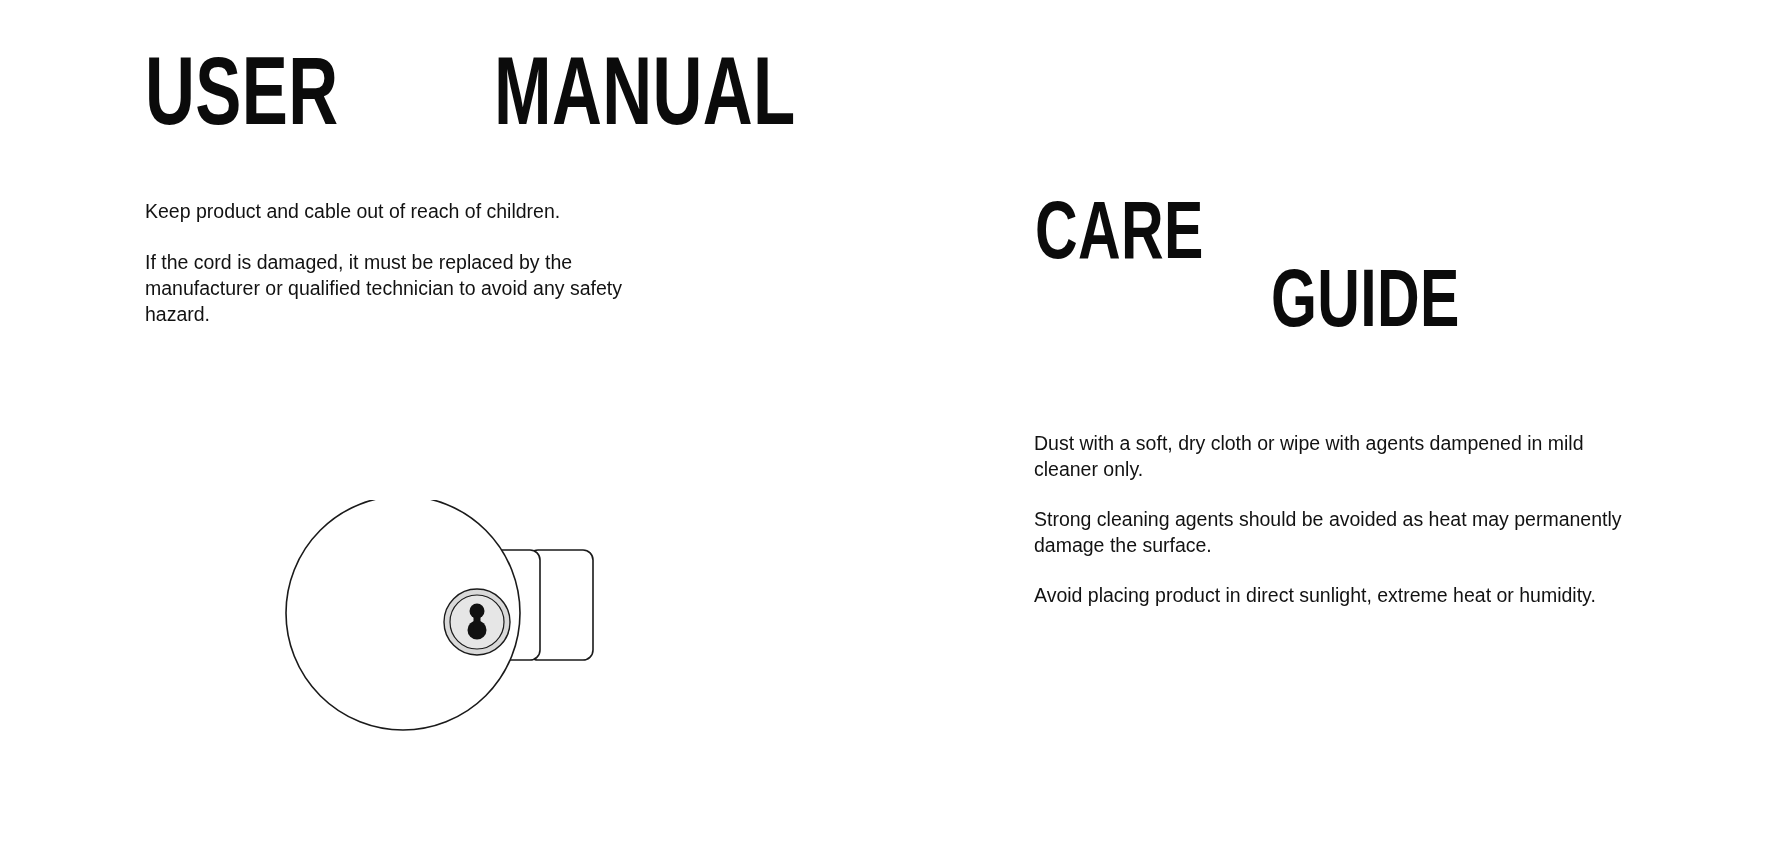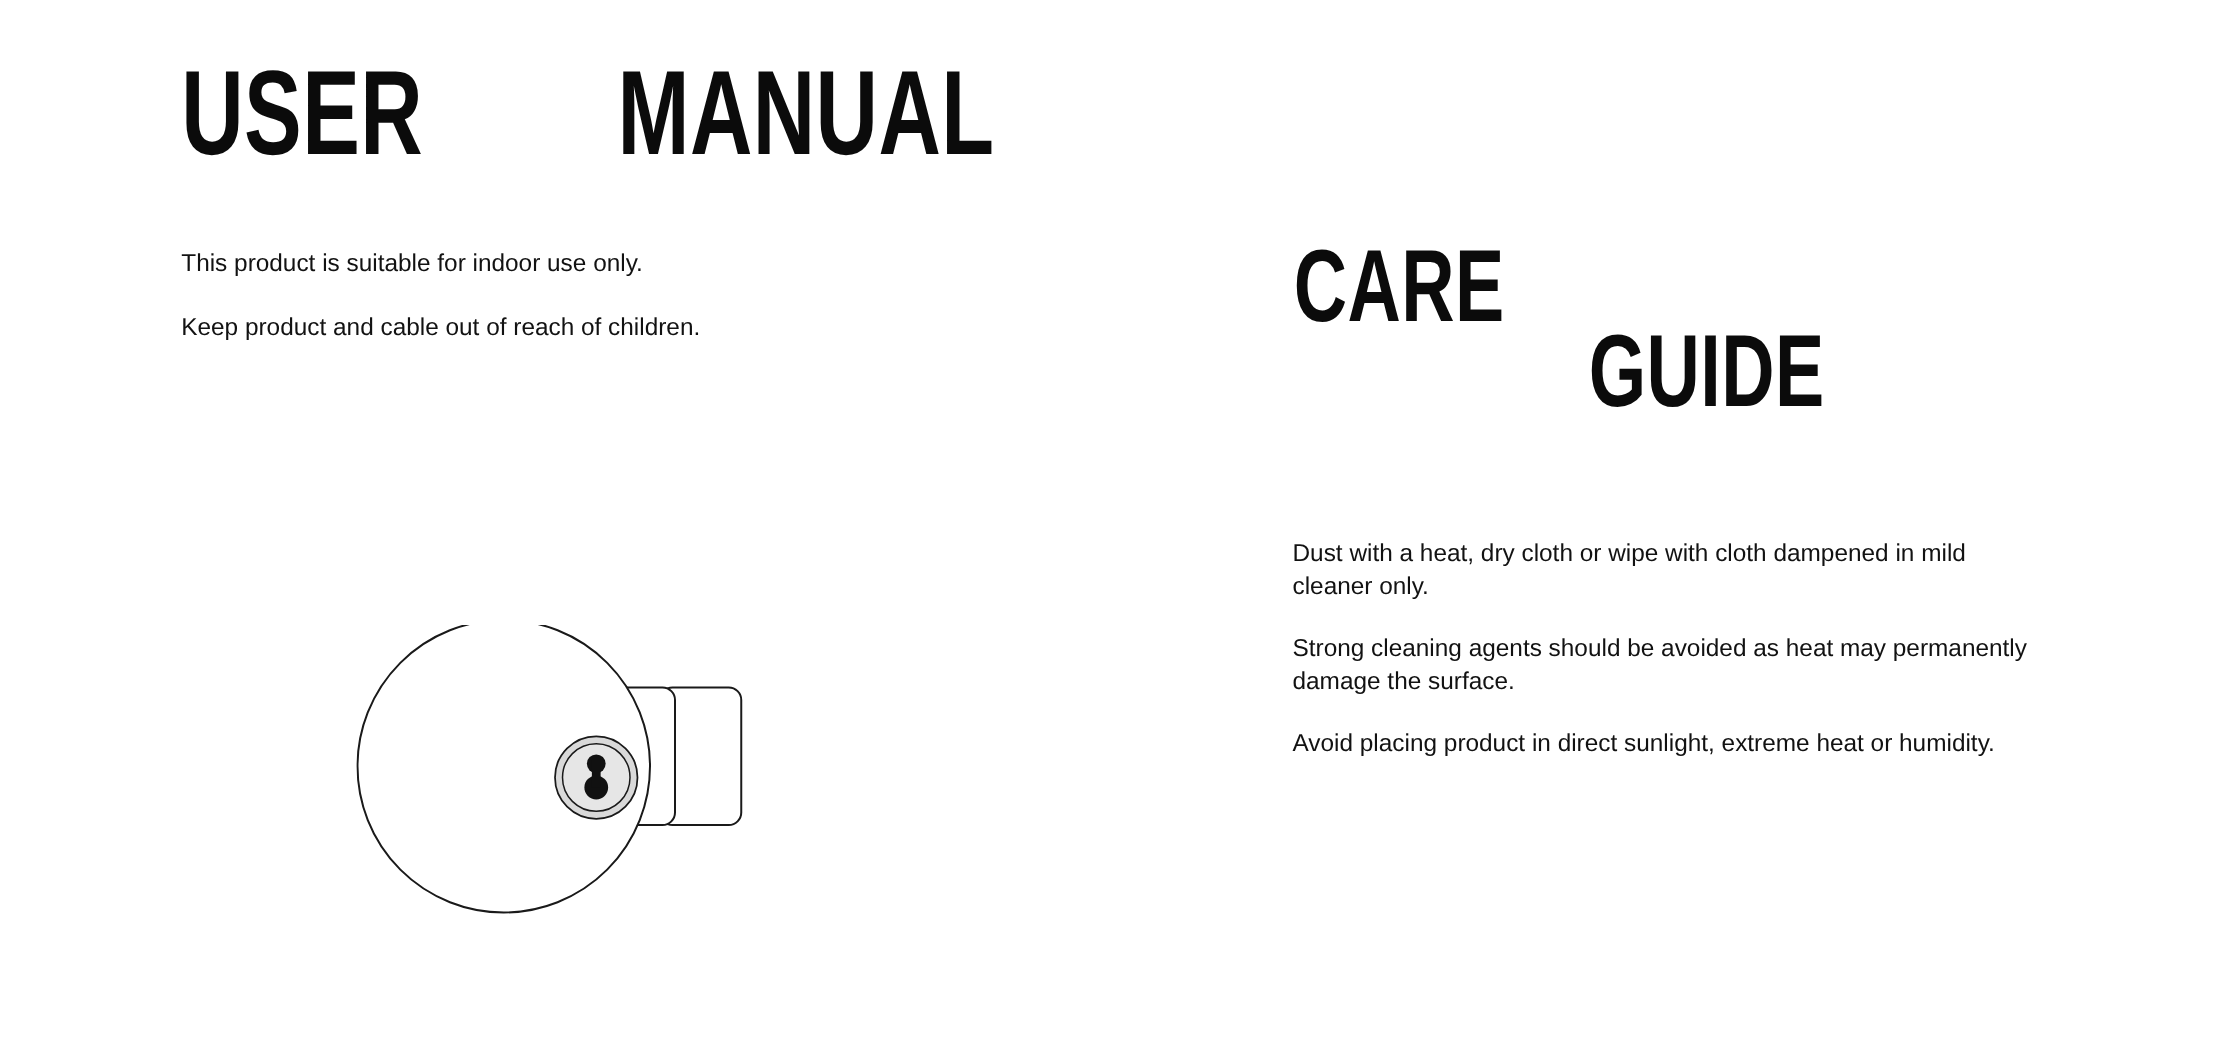--- a/index.html
+++ b/index.html
@@ -88,29 +88,29 @@
     height: 270px;
   }
 </style>
 </head>
 <body>
 
 <div class="display-word" id="word-user">USER</div>
 <div class="display-word" id="word-manual">MANUAL</div>
 
 <div class="column" id="manual-body">
-  <p class="para">This product is suitable for indoor use only.</p>
   <p class="para">Keep product and cable out of reach of children.</p>
+  <p class="para">If the cord is damaged, it must be replaced by the manufacturer or qualified technician to avoid any safety hazard.</p>
 </div>
 
 <div class="display-word" id="word-care">CARE</div>
 <div class="display-word" id="word-guide">GUIDE</div>
 
 <div class="column" id="care-body">
-  <p class="para">Dust with a heat, dry cloth or wipe with cloth dampened in mild cleaner only.</p>
+  <p class="para">Dust with a soft, dry cloth or wipe with agents dampened in mild cleaner only.</p>
   <p class="para">Strong cleaning agents should be avoided as heat may permanently damage the surface.</p>
   <p class="para">Avoid placing product in direct sunlight, extreme heat or humidity.</p>
 </div>
 
 <div id="product-figure">
   <svg width="610" height="270" viewBox="0 0 610 270" xmlns="http://www.w3.org/2000/svg">
 
     <rect x="243" y="50" width="65" height="110" rx="10" ry="10" fill="#ffffff" stroke="#1a1a1a" stroke-width="1.6"></rect>
 
     <rect x="50" y="50" width="205" height="110" rx="10" ry="10" fill="#ffffff" stroke="#1a1a1a" stroke-width="1.6"></rect>

